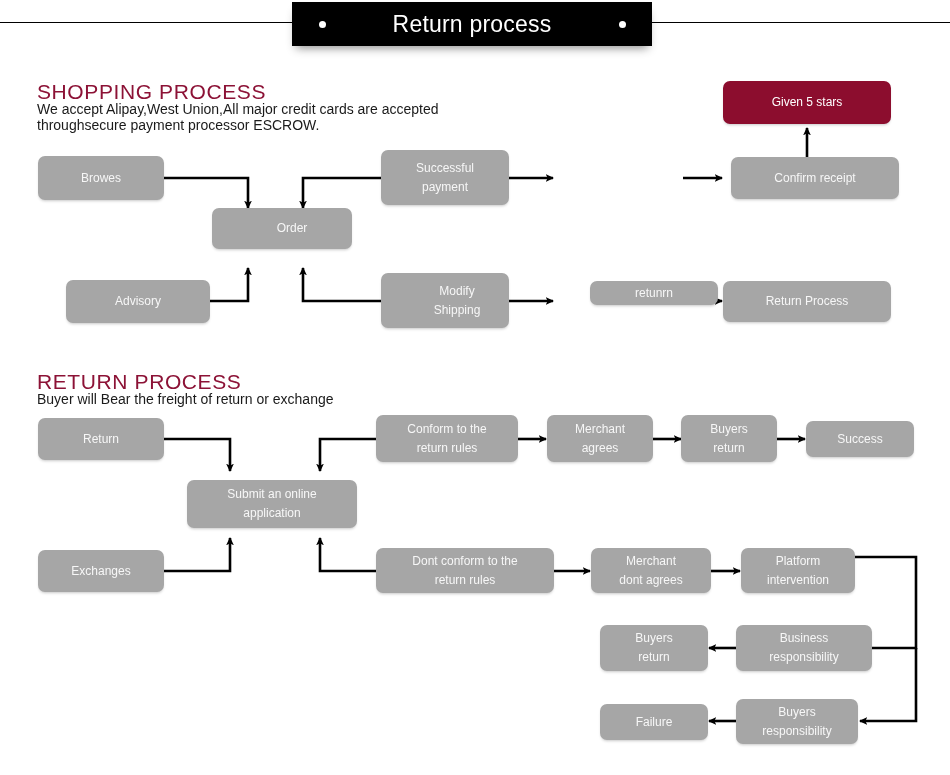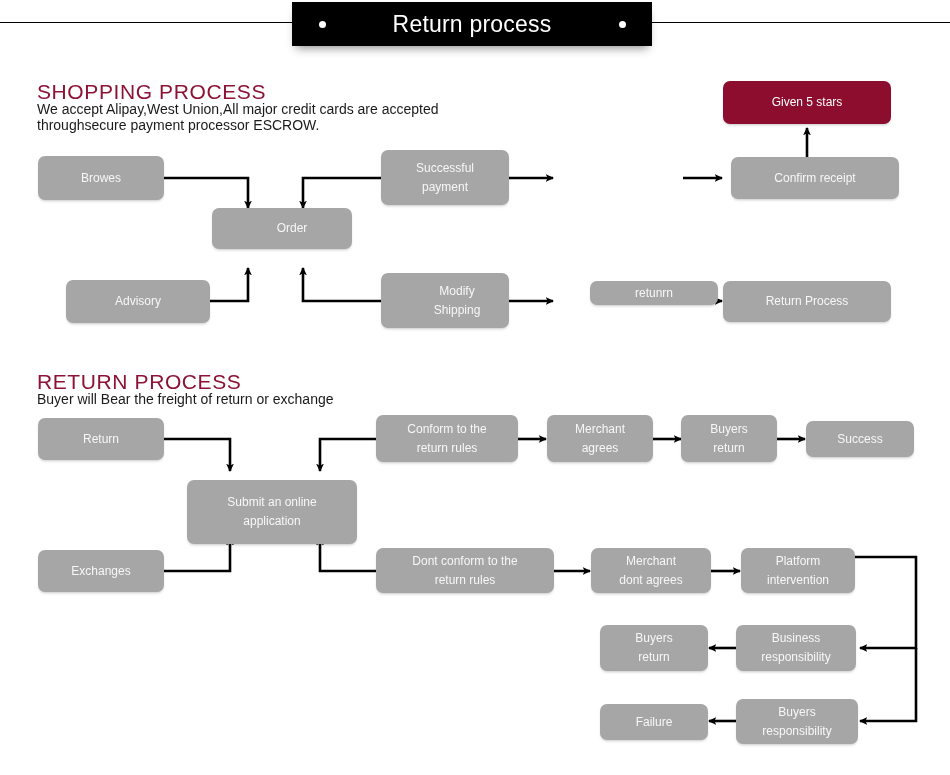--- a/index.html
+++ b/index.html
@@ -205,21 +205,21 @@
 
   <div class="node" style="left:381px; top:273px; width:128px; height:55px;padding-left:28px;">Modify
 Shipping</div>
 
   <div class="node" style="left:555px; top:281px; width:128px; height:24px;margin-left:35px;">retunrn</div>
 
   <div class="node" style="left:723px; top:281px; width:168px; height:41px;">Return Process</div>
 
   <div class="node" style="left:38px;  top:418px; width:126px; height:42px;">Return</div>
 
-  <div class="node" style="left:187px; top:480px; width:170px; height:64px;">Submit an online
+  <div class="node" style="left:187px; top:480px; width:170px; height:48px;">Submit an online
 application</div>
 
   <div class="node" style="left:376px; top:415px; width:142px; height:47px;">Conform to the
 return rules</div>
 
   <div class="node" style="left:547px; top:415px; width:106px; height:47px;">Merchant
 agrees</div>
 
   <div class="node" style="left:681px; top:415px; width:96px;  height:47px;">Buyers
 return</div>
@@ -230,21 +230,21 @@
 
   <div class="node" style="left:376px; top:548px; width:178px; height:45px;">Dont conform to the
 return rules</div>
 
   <div class="node" style="left:591px; top:548px; width:120px; height:45px;">Merchant
 dont agrees</div>
 
   <div class="node" style="left:741px; top:548px; width:114px; height:45px;">Platform
 intervention</div>
 
-  <div class="node" style="left:736px; top:625px; width:120px; height:46px;">Business
+  <div class="node" style="left:736px; top:625px; width:136px; height:46px;">Business
 responsibility</div>
 
   <div class="node" style="left:600px; top:625px; width:108px; height:46px;">Buyers
 return</div>
 
   <div class="node" style="left:736px; top:699px; width:122px; height:45px;">Buyers
 responsibility</div>
 
   <div class="node" style="left:600px; top:704px; width:108px; height:36px;">Failure</div>
 

